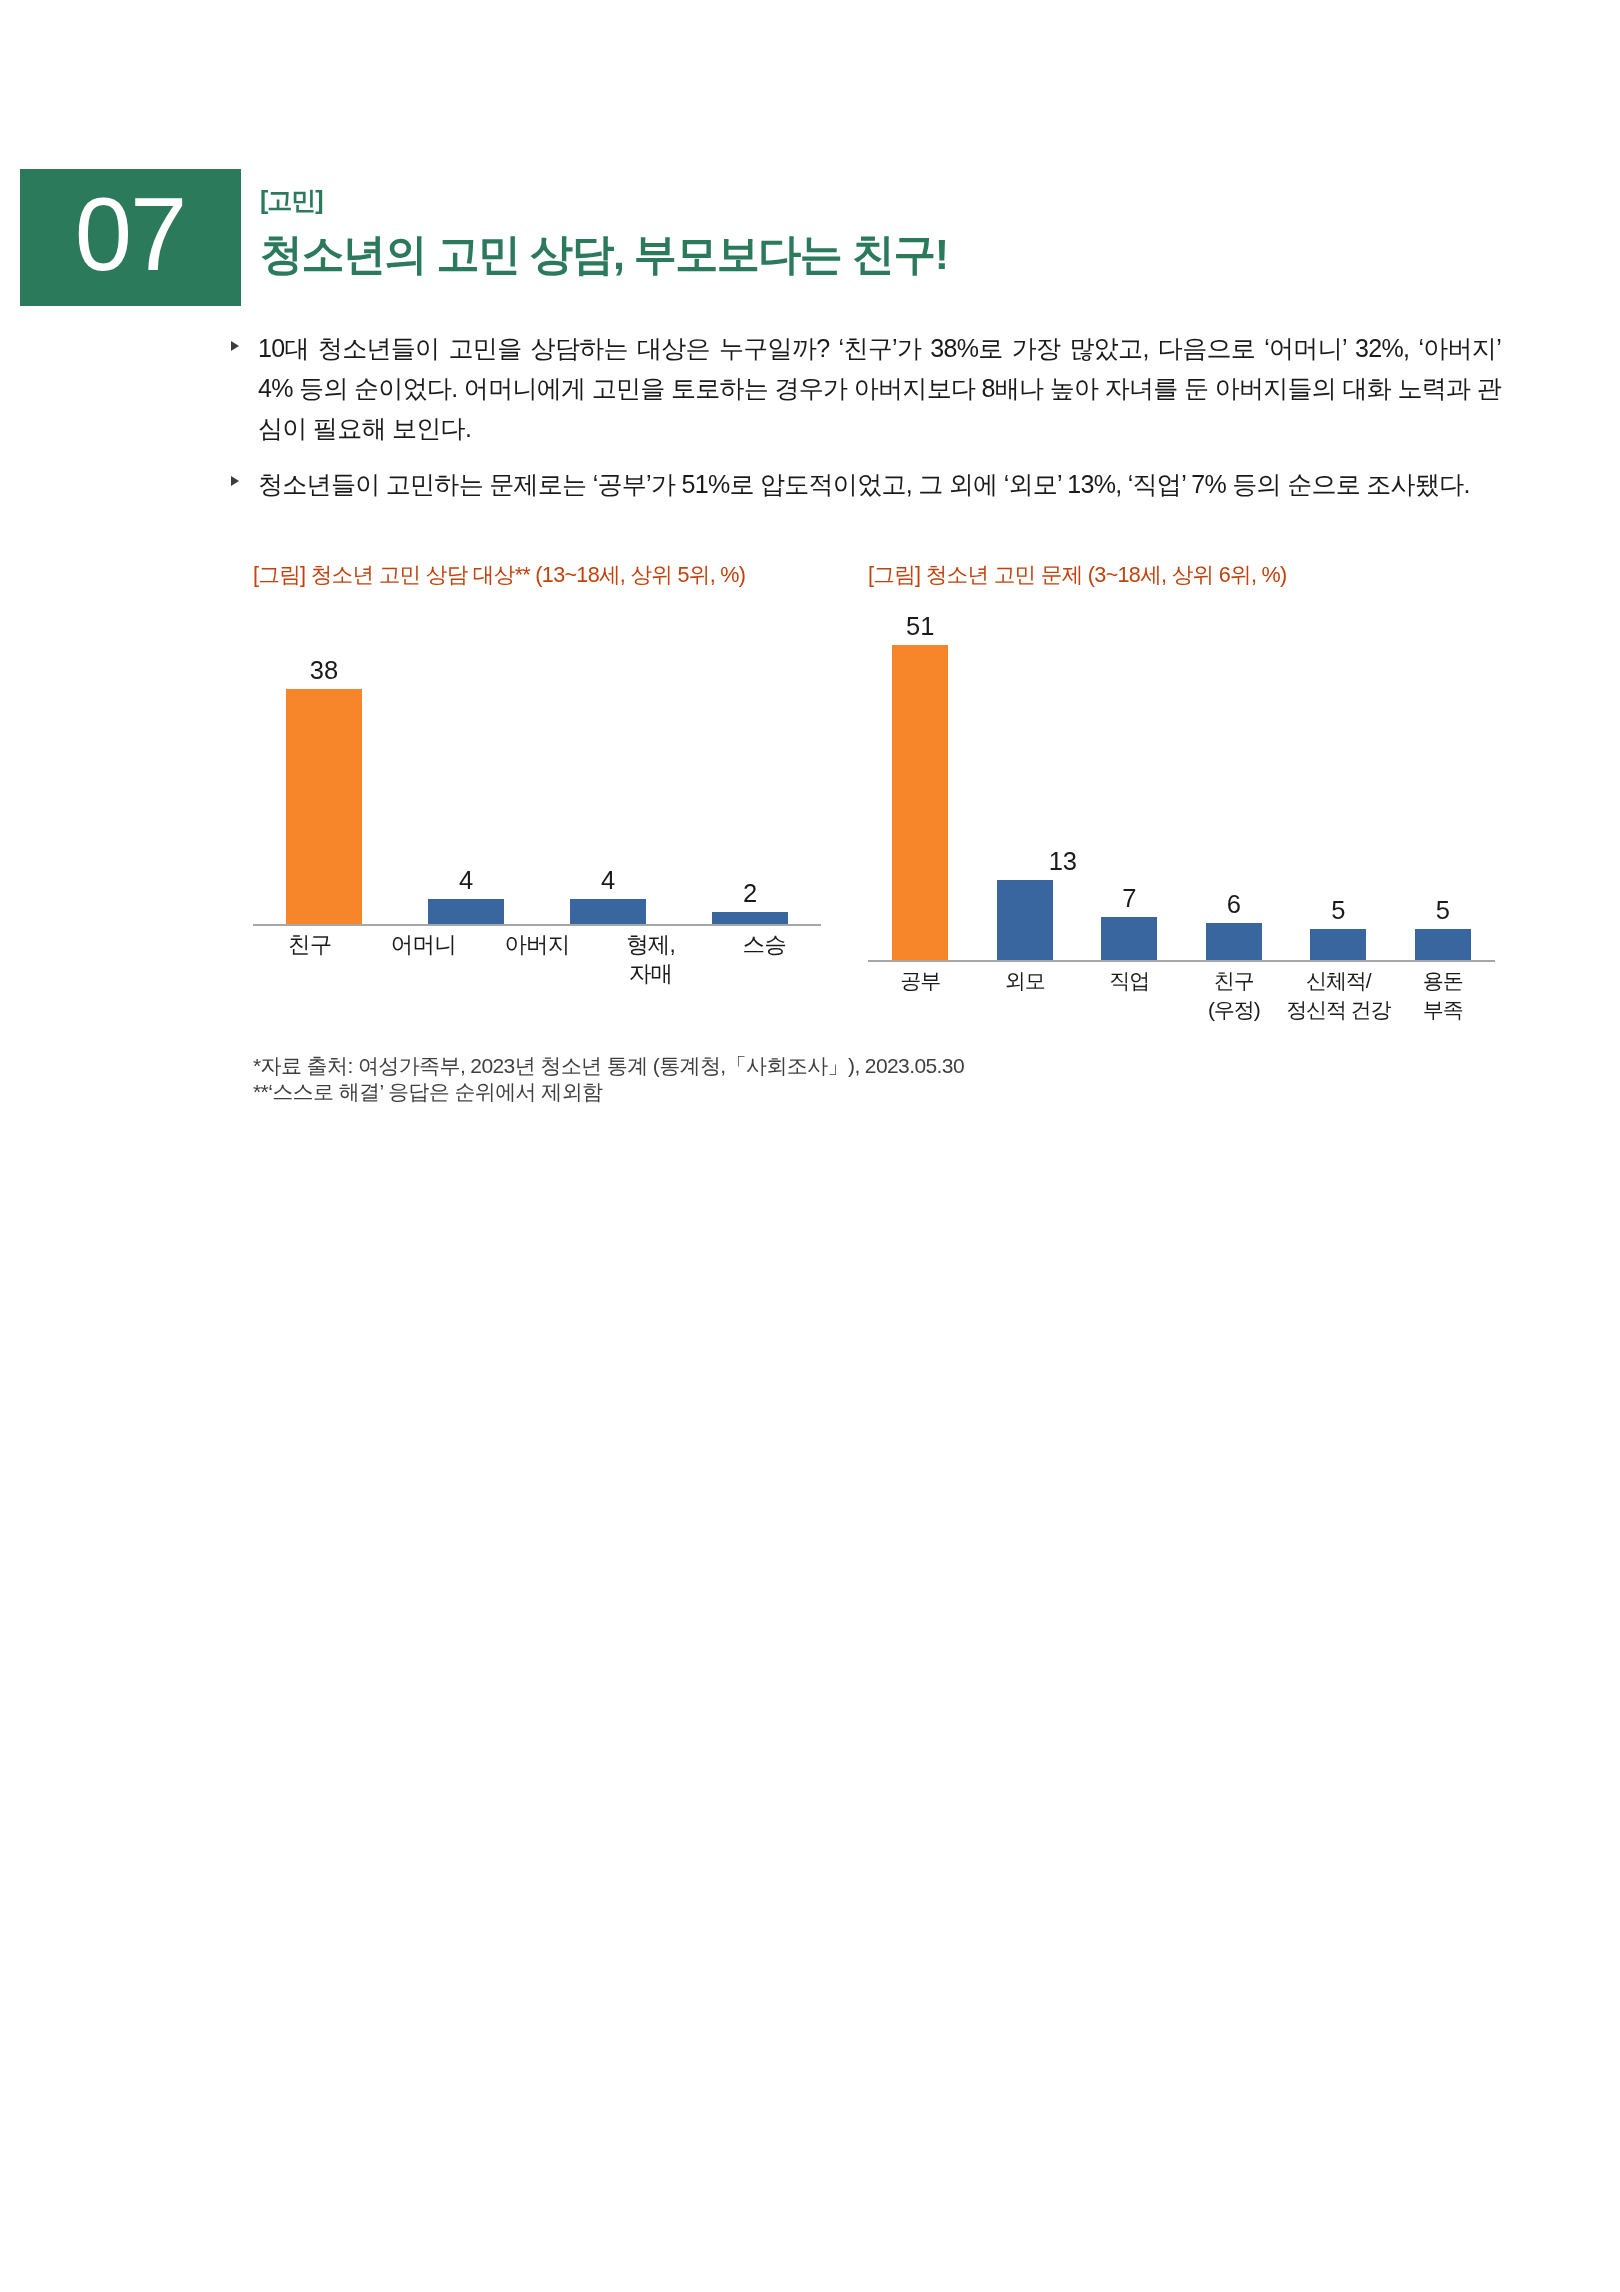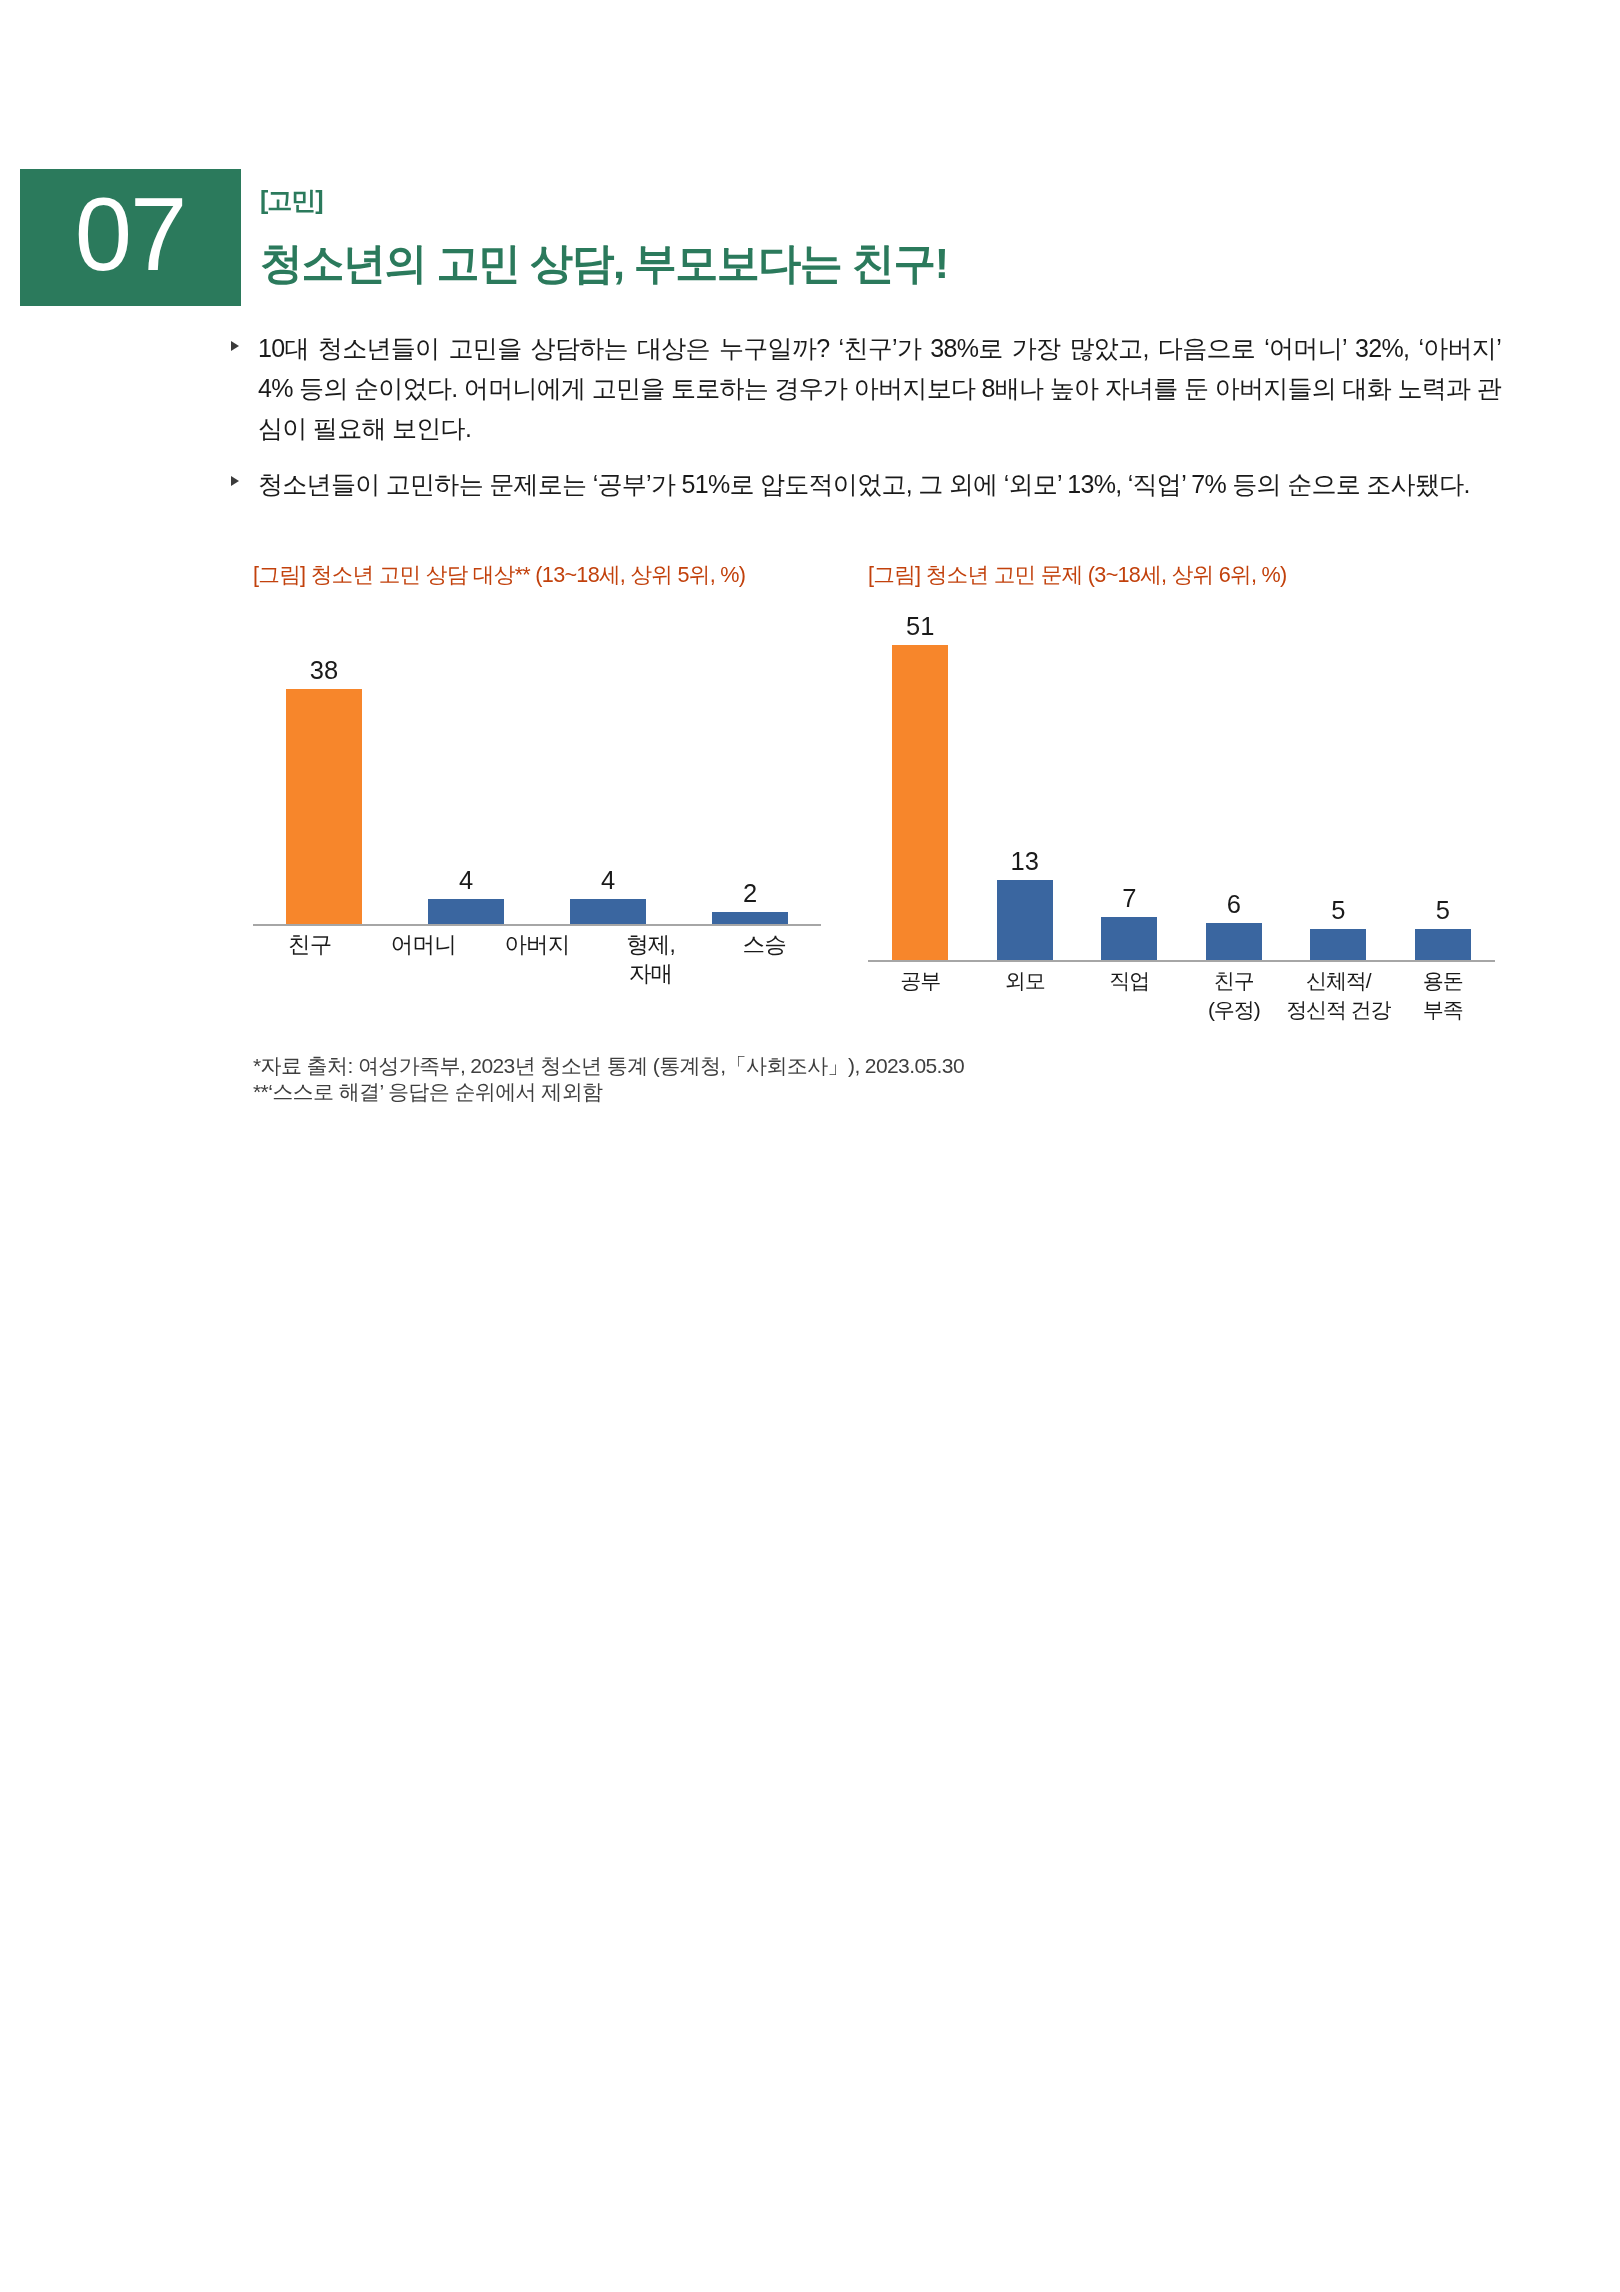--- a/index.html
+++ b/index.html
@@ -52,21 +52,21 @@
     top: 11.8px;
   }
   .kicker {
     font-size: 25px;
     line-height: 39px;
     color: #2b7a5c;
     font-weight: 700;
     letter-spacing: -1px;
   }
   .headline {
-    margin-top: 16px;
+    margin-top: 7px;
     font-size: 43px;
     line-height: 55px;
     color: #2b7a5c;
     font-weight: 700;
     letter-spacing: -1.5px;
   }
 
   
   .bullets {
     position: absolute;
@@ -267,21 +267,21 @@
   </div>
 
   <div class="chart" id="chart-right">
     <div class="plot">
       <div class="bars">
           <div class="bar-slot">
             <div class="bar-value" style="bottom: calc(89.4737% + 3.9px);">51</div>
             <div class="bar-rect accent" style="height: 89.4737%; background: rgb(247, 134, 43);"></div>
           </div>
           <div class="bar-slot">
-            <div class="bar-value" style="bottom: calc(22.807% + 3.9px);">13</div>
+            <div class="bar-value" style="bottom: calc(22.807% + 3.9px); text-align: right;">13</div>
             <div class="bar-rect" style="height: 22.807%; background: rgb(58, 102, 160);"></div>
           </div>
           <div class="bar-slot">
             <div class="bar-value" style="bottom: calc(12.2807% + 3.9px);">7</div>
             <div class="bar-rect" style="height: 12.2807%; background: rgb(58, 102, 160);"></div>
           </div>
           <div class="bar-slot">
             <div class="bar-value" style="bottom: calc(10.5263% + 3.9px);">6</div>
             <div class="bar-rect" style="height: 10.5263%; background: rgb(58, 102, 160);"></div>
           </div>

